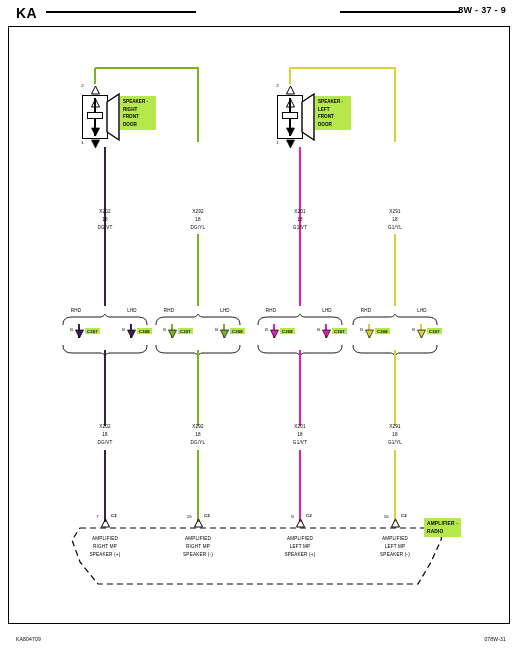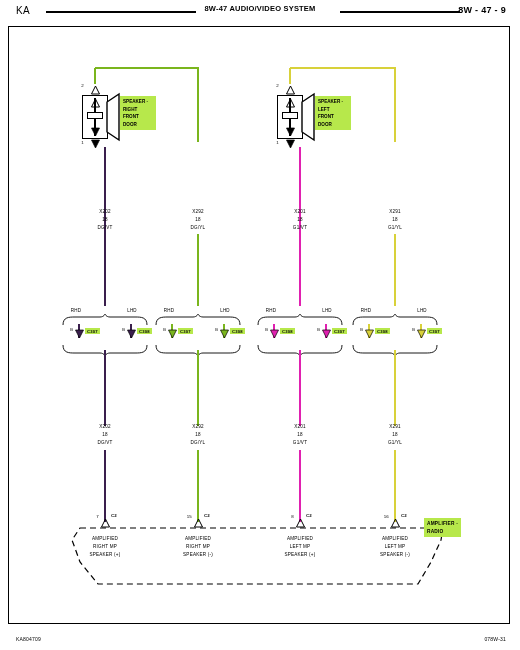--- a/index.html
+++ b/index.html
@@ -12,21 +12,21 @@
   
   #page-border{
     position:absolute;left:8px;top:26px;width:502px;height:598px;
     border:1px solid #000;box-sizing:border-box;
   }
 
   
   #header{position:absolute;left:0;top:0;width:520px;height:26px;}
   #hdr-left{
     position:absolute;left:16px;top:5px;
-    font-size:10px;font-weight:normal;letter-spacing:.3px;
+    font-size:14px;font-weight:bold;letter-spacing:.3px;
   }
   #hdr-rule-left{
     position:absolute;left:46px;top:11px;width:150px;height:2px;background:#000;
   }
   #hdr-title{
     position:absolute;left:160px;top:4px;width:200px;text-align:center;
     font-size:7.5px;font-weight:bold;line-height:10px;letter-spacing:.2px;
   }
   #hdr-rule-right{
     position:absolute;left:340px;top:11px;width:120px;height:2px;background:#000;
@@ -41,24 +41,23 @@
   #ftr-right{position:absolute;right:14px;bottom:8px;font-size:5px;letter-spacing:.2px;}
   svg{display:block;overflow:visible;}
 </style>
 </head>
 <body>
 
 <div id="header">
   <div id="hdr-left">KA</div>
   <div id="hdr-rule-left"></div>
   <div id="hdr-title">
-    <div>8W-47 AUDIO/VIDEO SYSTEM</div>
   </div>
   <div id="hdr-rule-right"></div>
-  <div id="hdr-right">8W - 47 - 9</div>
+  <div id="hdr-right">8W - 37 - 9</div>
 </div>
 
 <div id="page-border"></div>
 
 <div id="diagram"></div>
 
 <div id="layer" style="position:absolute;left:0;top:0;width:520px;height:650px;">
     <div style="position:absolute;left:82px;top:95px;width:26px;height:44px;border:1.4px solid #000;background:#fff;box-sizing:border-box;"></div>
     <svg width="14" height="46" style="position:absolute;left:107px;top:94px;">
       <path d="M0 8 L12 0 L12 46 L0 38 Z" fill="#fff" stroke="#000" stroke-width="1.4"></path>

